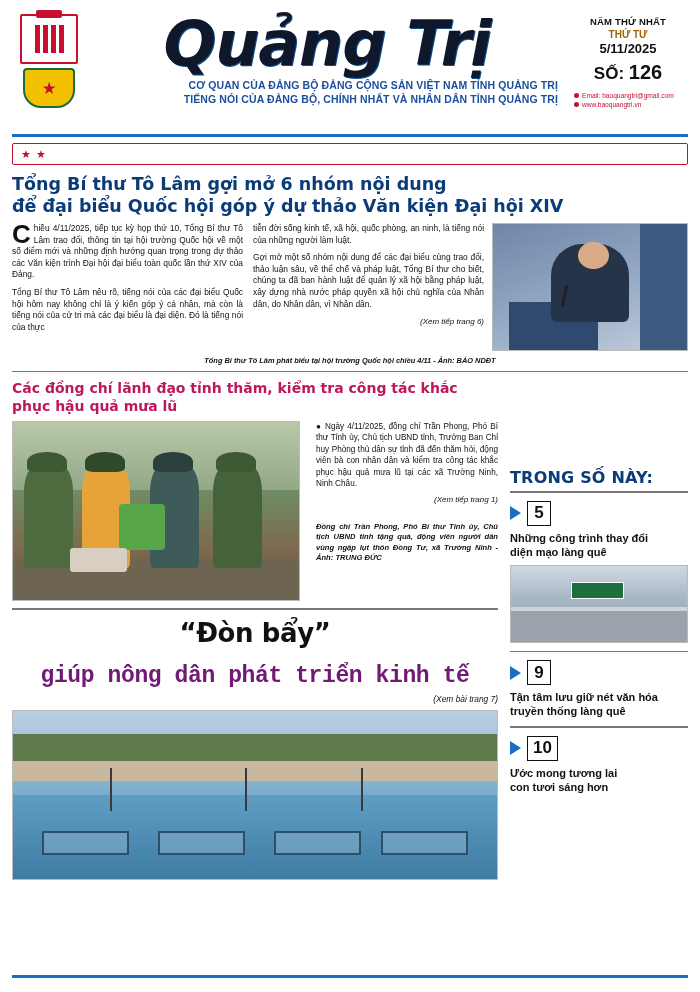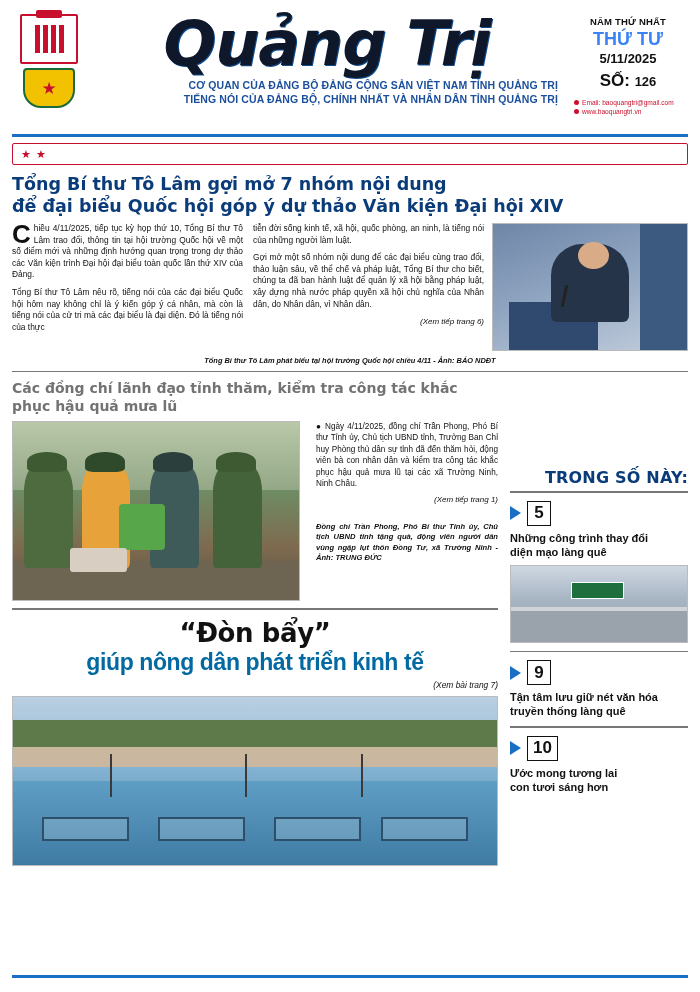--- a/index.html
+++ b/index.html
@@ -41,24 +41,24 @@
     color:#0f172a; margin:0; text-align:center;
     text-shadow:1px 1px 0 #0d4e91;
   }
   .slogan { margin-top:2px; }
   .slogan div {
     font-size:10.5px; font-weight:bold; color:#1b4f9c; letter-spacing:.1px;
     text-align:right; line-height:14px;
   }
   .issue-block { width:120px; flex:0 0 120px; text-align:center; padding-top:6px; }
   .issue-block .l1 { font-size:9.5px; font-weight:bold; color:#111; letter-spacing:.2px; }
-  .issue-block .l2 { font-size:18px; font-weight:bold; color:#3b82f6; margin-top:2px; }
+  .issue-block .l2 { font-size:10px; font-weight:bold; color:#a16207; margin-top:2px; }
   .issue-block .l3 { font-size:13px; font-weight:bold; color:#111; margin-top:1px; }
   .issue-block .l4 { font-size:17px; font-weight:bold; color:#111; margin-top:5px; }
-  .issue-block .l4 b { font-size:13px;text-align:center; }
+  .issue-block .l4 b { font-size:20px;text-align:center; }
   .contact { margin-top:7px; font-size:6.6px; color:#c8102e; text-align:left; line-height:9px; padding-left:6px;}
   .contact div { display:flex; align-items:center; gap:3px; }
   .contact .dot { width:5px;height:5px;border-radius:50%;background:#c8102e; flex:0 0 5px;}
 
   .rule-blue { height:3px; background:#1a6fc4; margin:4px 0 0 0; }
 
   
   .banner {
     margin-top:6px; border:1.5px solid #c8102e; border-radius:2px;
     height:22px; display:flex; align-items:center; gap:6px; padding:0 8px;
@@ -88,21 +88,21 @@
   .lead-photo .ph .person { position:absolute; left:30%; bottom:22%; width:40%; height:62%; background:#26344a; border-radius:40% 40% 8% 8%; }
   .lead-photo .ph .head { position:absolute; left:44%; bottom:64%; width:16%; height:22%; background:#d9ab86; border-radius:50%; }
   .lead-photo .ph .drape { position:absolute; right:0; top:0; width:24%; height:100%; background:#3c5a80; }
   .xemtiep { font-size:8px; font-style:italic; text-align:right; color:#111; }
   .caption-center { font-size:7.4px; font-weight:bold; font-style:italic; text-align:center; margin-top:5px; }
 
   
   .mid { display:flex; gap:10px; margin-top:7px; }
   .mid-left { flex:1 1 auto; }
   .mid h2 {
-    margin:0 0 6px 0; font-size:14px; line-height:18px; font-weight:bold; color:#737373;
+    margin:0 0 6px 0; font-size:14px; line-height:18px; font-weight:bold; color:#be185d;
     font-family:"DejaVu Sans", sans-serif;
   }
   .mid-row { display:flex; gap:16px; }
   .mid-photo { width:288px; flex:0 0 288px; }
   .mid-photo .ph {
     width:100%; height:180px; border:1px solid #bbb; overflow:hidden; position:relative;
     background:linear-gradient(180deg,#8fa87c 0%,#6f8b63 40%,#7e6a4f 70%,#5d5648 100%);
   }
   .mid-photo .ph .sky { position:absolute; inset:0 0 62% 0; background:linear-gradient(180deg,#b9c8a8,#93a887); }
   .mid-photo .ph .water { position:absolute; left:0; right:0; bottom:0; height:22%; background:#6d6552; }
@@ -124,40 +124,40 @@
 
   .rule-gray { height:1.5px; background:#777; margin:7px 0 0 0; }
 
   
   .feature { margin-top:8px; width:486px; }
   .feature .ftitle1 {
     font-size:26px; font-weight:bold; font-family:"DejaVu Sans", sans-serif; color:#111;
     text-align:center; line-height:30px; letter-spacing:-.4px;
   }
   .feature .ftitle2 {
-    font-size:23px; font-weight:bold; font-family:Liberation Sans, sans-serif; color:#0369a1;
-    text-align:center; line-height:28px; margin-top:0; letter-spacing:-.4px;
+    font-size:23px; font-weight:bold; font-family:Liberation Mono, monospace; color:#701a75;
+    text-align:center; line-height:28px; margin-top:14px; letter-spacing:-.4px;
   }
   .feature .fnote { font-size:8.4px; font-style:italic; text-align:right; margin-top:4px; }
   .feature .fph {
     margin-top:6px; width:100%; height:170px; border:1px solid #bbb; position:relative; overflow:hidden;
     background:linear-gradient(180deg,#b9cfe2 0%,#9fc0d8 28%,#7fb0cf 45%,#4f86ad 100%);
   }
   .feature .fph .trees { position:absolute; left:0; right:0; top:14%; height:22%; background:#5e7a4a; }
   .feature .fph .houses { position:absolute; left:0; right:0; top:30%; height:12%; background:#c9b7a0; }
   .feature .fph .pond { position:absolute; left:0; right:0; bottom:0; height:50%; background:linear-gradient(180deg,#5f9ec4,#3f7ba3); }
   .feature .fph .cage { position:absolute; bottom:14%; width:18%; height:14%; border:2px solid #2d4f6b; background:rgba(255,255,255,.18); }
   .feature .fph .c1{left:6%;} .feature .fph .c2{left:30%;} .feature .fph .c3{left:54%;} .feature .fph .c4{left:76%;}
   .feature .fph .pole { position:absolute; width:2px; background:#3a3a3a; bottom:40%; height:26%; }
 
   
   .rail { position:absolute; right:12px; top:468px; width:178px; }
   .rail .rail-head {
     font-size:16px; font-weight:bold; color:#0b3c7a; font-family:"DejaVu Sans", sans-serif;
-    letter-spacing:.2px; margin-bottom:4px;text-align:right;
+    letter-spacing:.2px; margin-bottom:4px;
   }
   .rail .rail-rule { height:1.5px; background:#777; margin-bottom:8px; }
   .rail-item { margin-bottom:8px; }
   .rail-num { display:flex; align-items:center; gap:6px; }
   .rail-num .tri { width:0;height:0;border-left:11px solid #1a6fc4;border-top:7px solid transparent;border-bottom:7px solid transparent; }
   .rail-num .box {
     border:1.5px solid #111; min-width:24px; height:25px; padding:0 5px;
     display:flex; align-items:center; justify-content:center;
     font-size:17px; font-weight:bold; color:#111;
   }
@@ -221,21 +221,21 @@
   </div>
 
   <div class="rule-blue"></div>
 
   <div class="banner">
     <span class="flags">★ ★</span>
   </div>
 
   <div class="lead">
     <h1>
-      <span>Tổng Bí thư Tô Lâm gợi mở 7 nhóm nội dung</span><br>
+      <span>Tổng Bí thư Tô Lâm gợi mở 6 nhóm nội dung</span><br>
       <span>để đại biểu Quốc hội góp ý dự thảo Văn kiện Đại hội XIV</span>
     </h1>
     <div class="lead-body">
       <div class="lead-cols">
         <div class="lead-col">
           <p><span class="dropcap">C</span><span>hiều 4/11/2025, tiếp tục kỳ họp thứ 10, Tổng Bí thư Tô Lâm trao đổi, thông tin tại hội trường Quốc hội về một số điểm mới và những định hướng quan trọng trong dự thảo các Văn kiện trình Đại hội đại biểu toàn quốc lần thứ XIV của Đảng.</span></p>
           <p>Tổng Bí thư Tô Lâm nêu rõ, tiếng nói của các đại biểu Quốc hội hôm nay không chỉ là ý kiến góp ý cá nhân, mà còn là tiếng nói của cử tri mà các đại biểu là đại diện. Đó là tiếng nói của thực</p>
         </div>
         <div class="lead-col">
           <p>tiễn đời sống kinh tế, xã hội, quốc phòng, an ninh, là tiếng nói của những người làm luật.</p>

